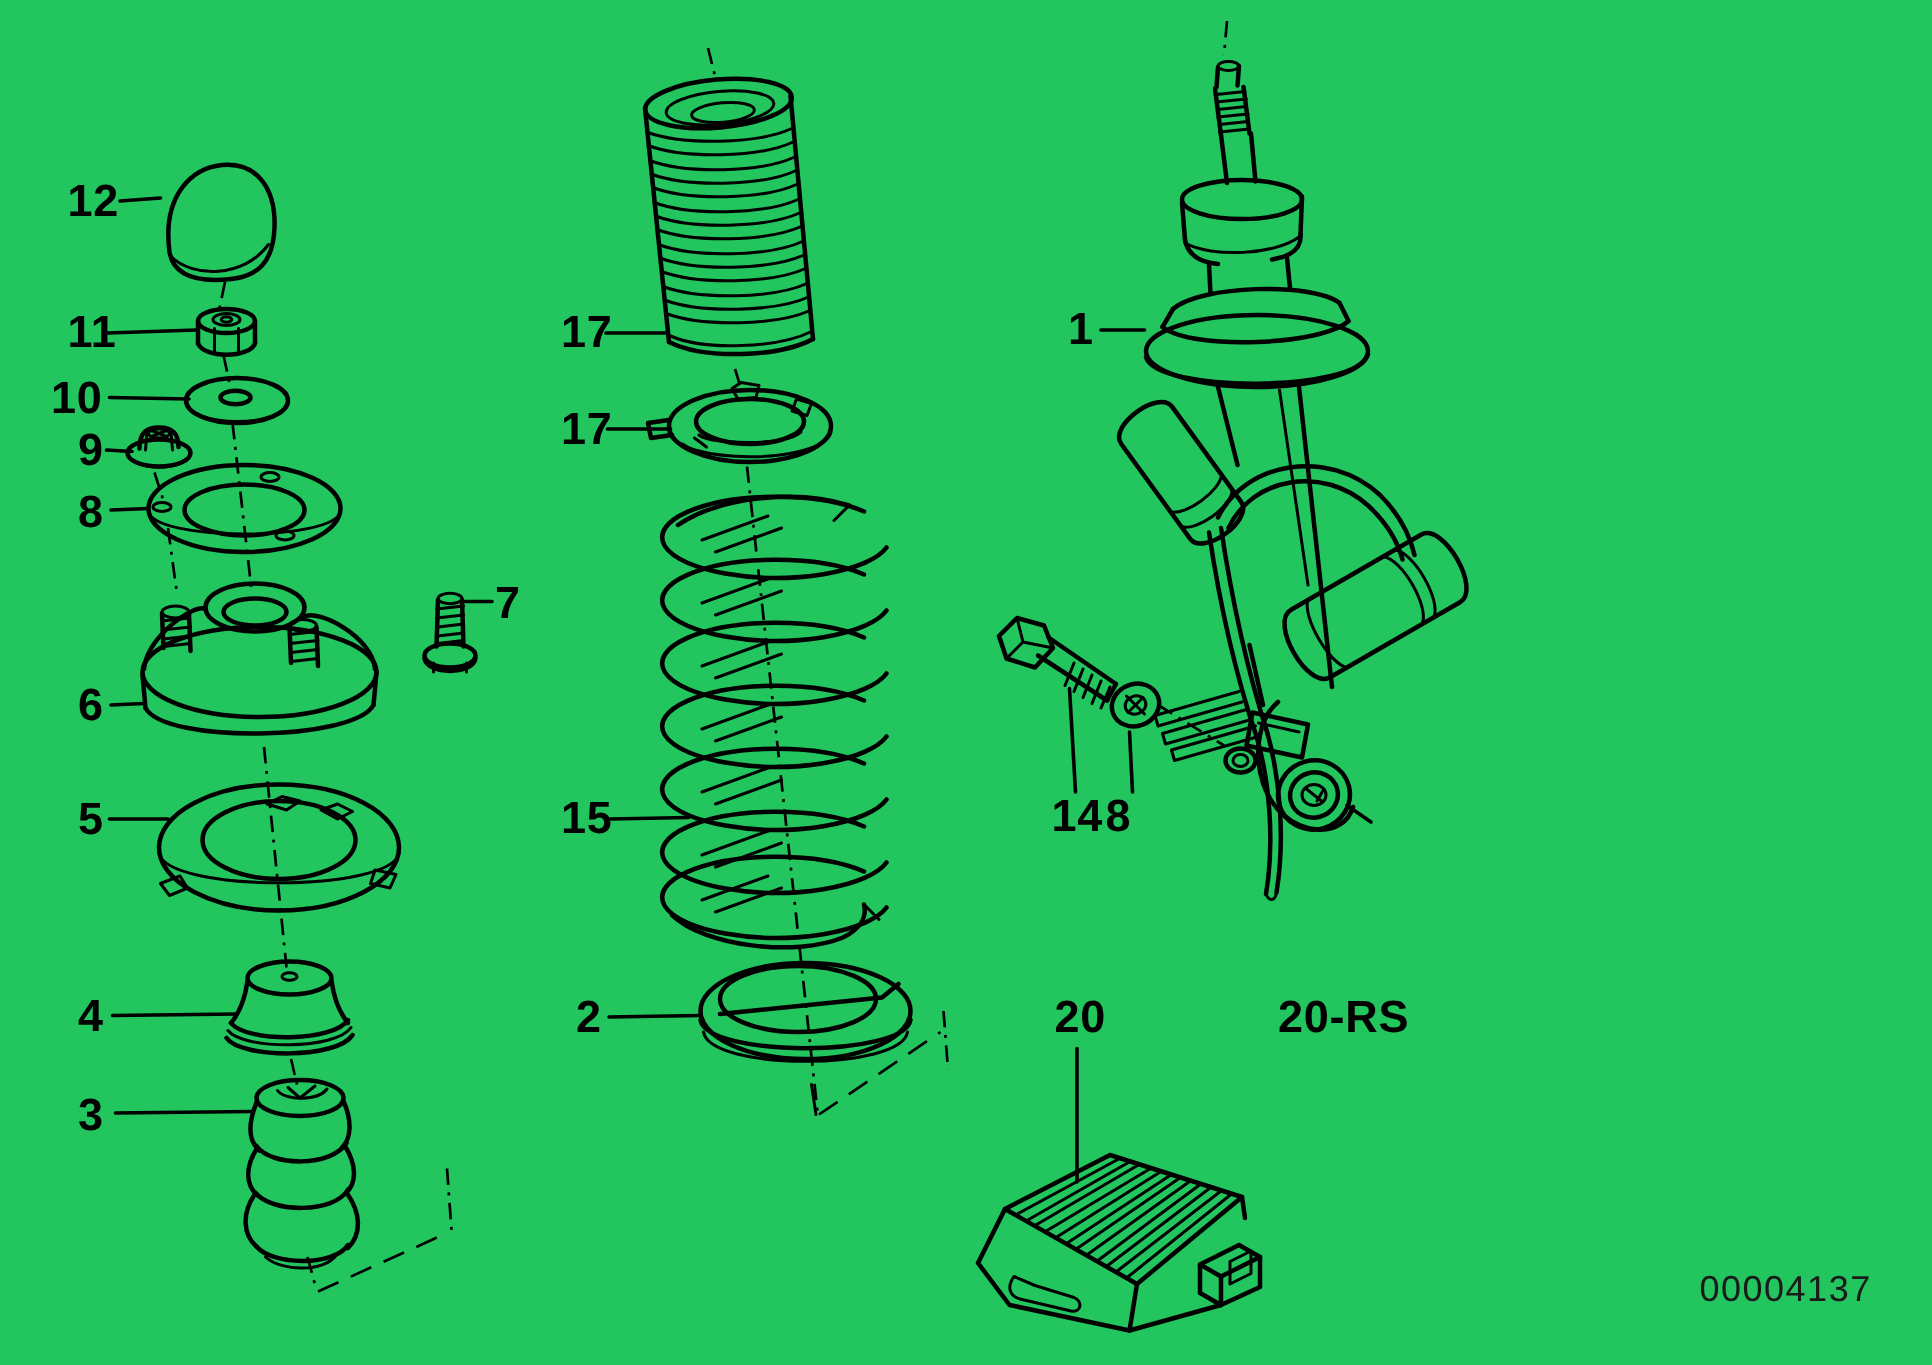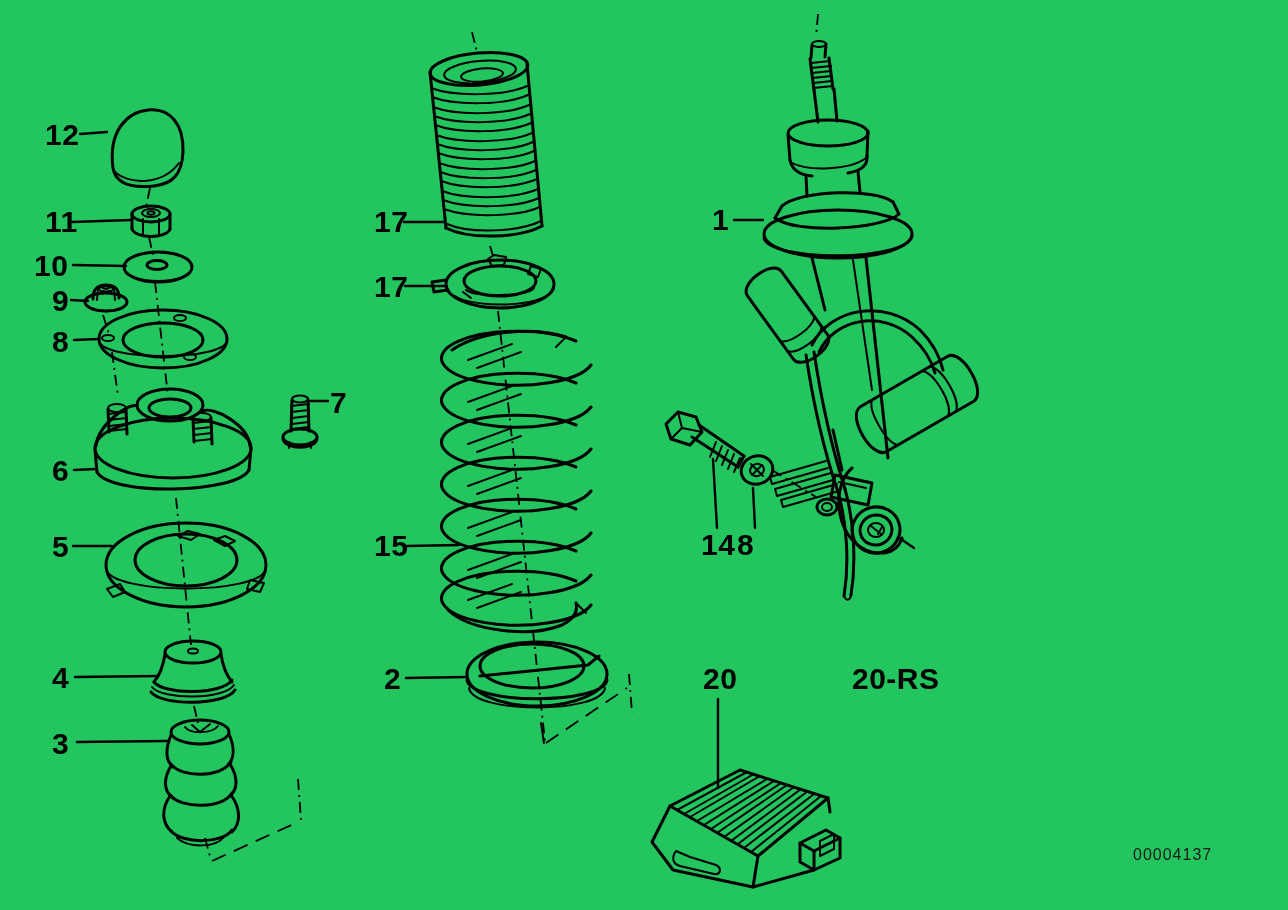--- a/index.html
+++ b/index.html
@@ -1,21 +1,21 @@
 <!DOCTYPE html>
 <html><head>
 <meta charset="utf-8">
 <style>
   html,body{margin:0;padding:0;background:#e8e8e8;}
   .canvas{position:relative;width:1288px;height:910px;background:#22c55e;overflow:hidden;
           font-family:Liberation Sans, sans-serif;}
   .canvas svg{position:absolute;left:0;top:0;}
   .callout{position:absolute;font-weight:bold;font-size:30px;line-height:1;color:#000;
            letter-spacing:0.5px;white-space:nowrap;}
-  .docnum{position:absolute;font-size:16px;font-weight:400;color:#1a1a1a;letter-spacing:1px;}
+  .docnum{position:absolute;font-size:24px;font-weight:400;color:#1a1a1a;letter-spacing:1px;}
   .s{stroke:#000;fill:none;stroke-width:3;stroke-linecap:round;stroke-linejoin:round;}
   .t{stroke:#000;fill:none;stroke-width:2;stroke-linecap:round;stroke-linejoin:round;}
   .lead{stroke:#000;fill:none;stroke-width:2.4;stroke-linecap:round;}
   .axis{stroke:#000;fill:none;stroke-width:1.8;stroke-dasharray:11 5 2 5;}
   .ghost{stroke:#000;fill:none;stroke-width:1.8;stroke-dasharray:15 9;}
 </style>
 </head>
 <body>
 
 <div class="canvas">

